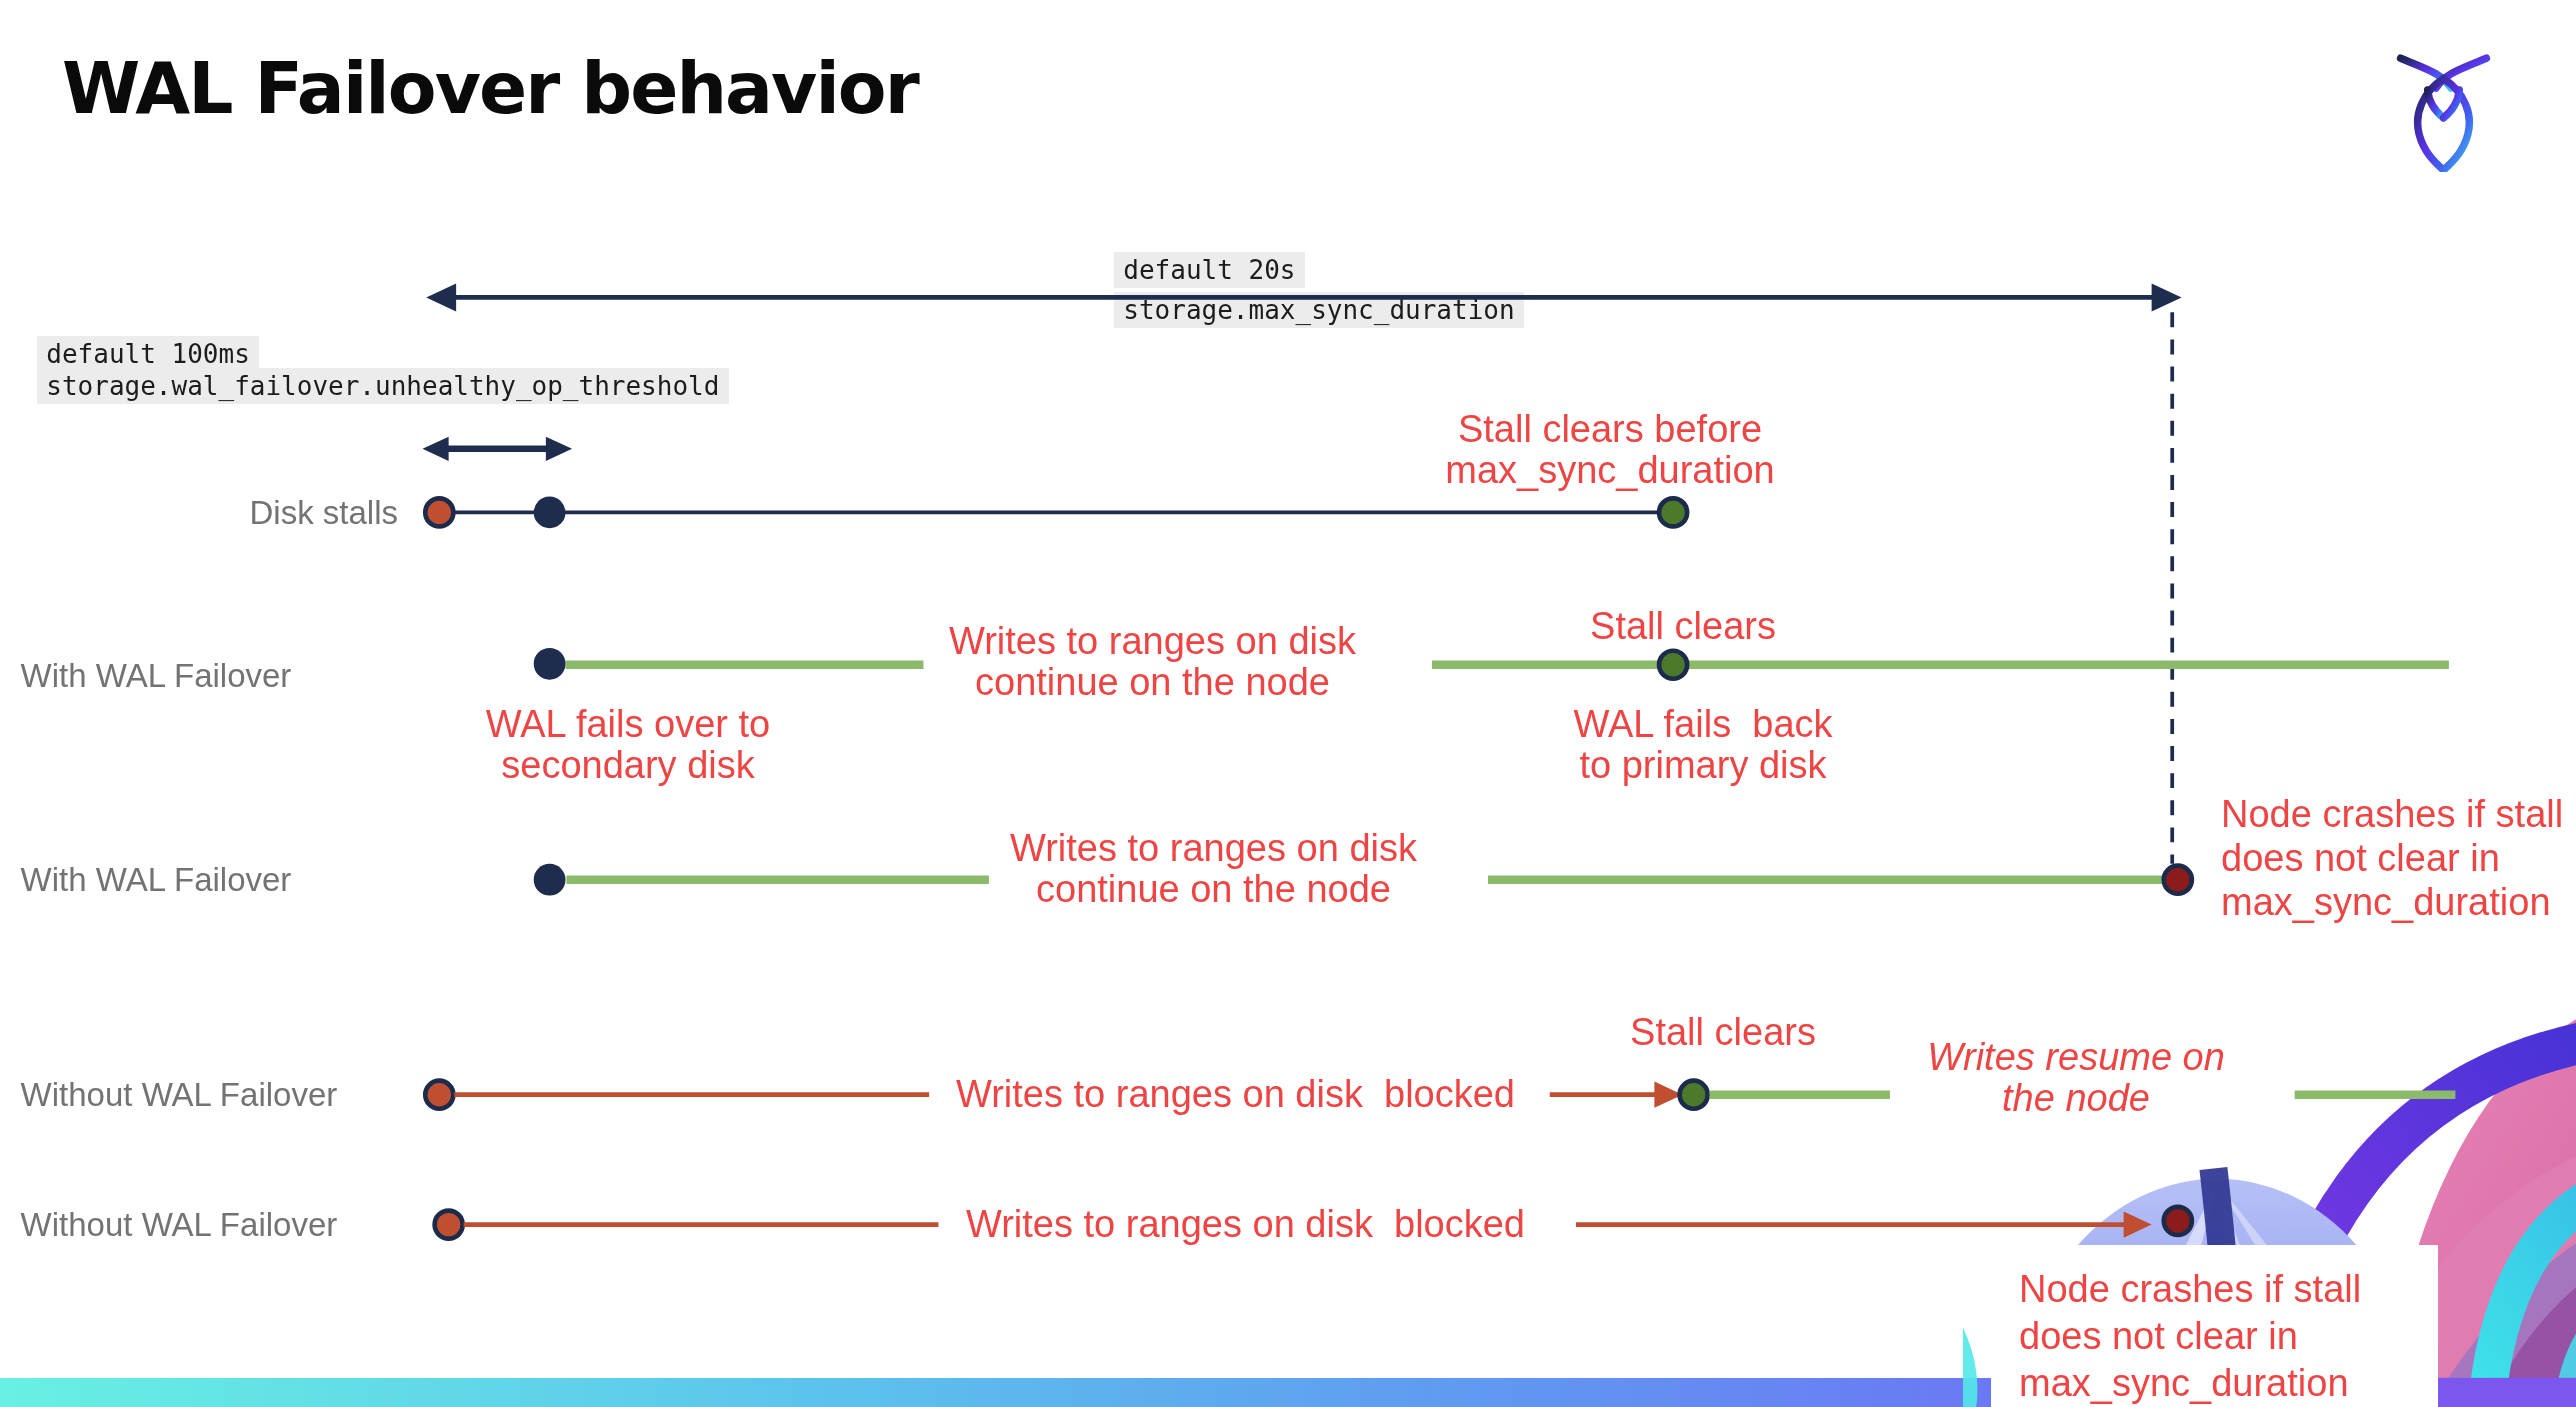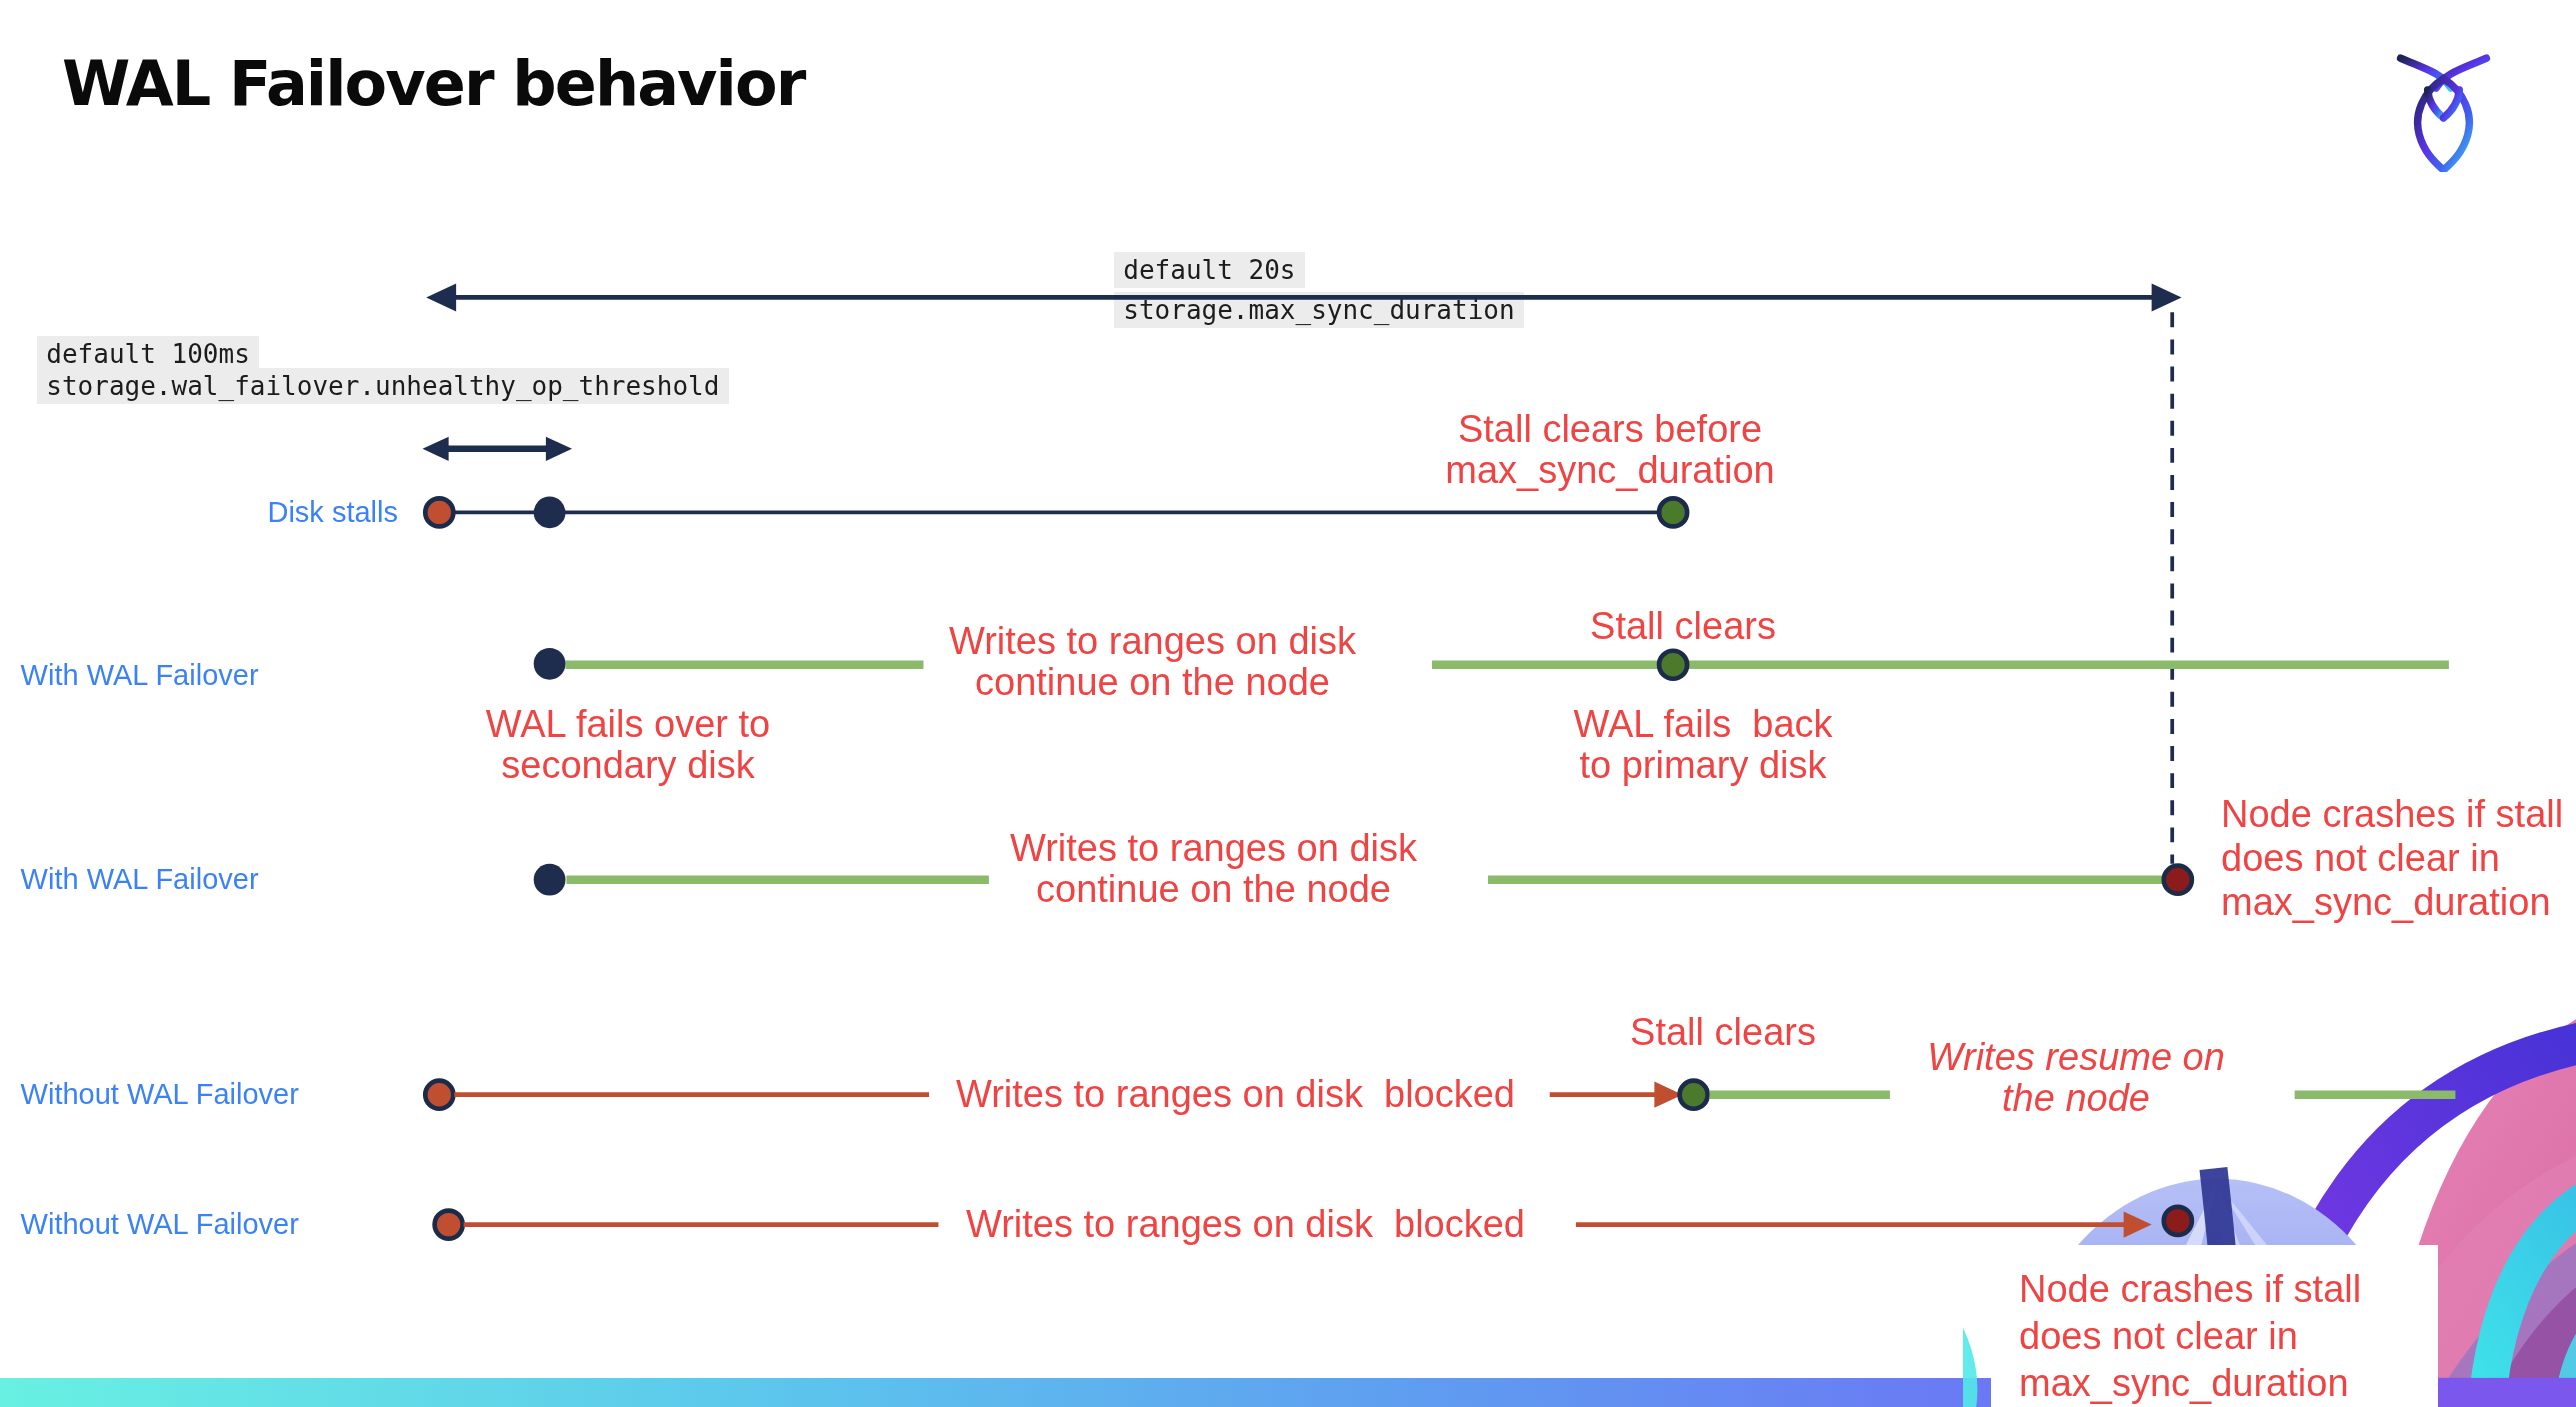--- a/index.html
+++ b/index.html
@@ -1,25 +1,25 @@
 <!DOCTYPE html>
 <html style="font-size:15px"><head>
 <meta charset="utf-8">
 <style>
   html,body{margin:0;padding:0;background:#ffffff;}
   #page{position:relative;width:2576px;height:1408px;background:#ffffff;overflow:hidden;
         font-family:"Liberation Sans",sans-serif;color:#141414;}
   .abs{position:absolute;}
   #title{left:62px;top:47px;font-family:"DejaVu Sans",sans-serif;font-weight:800;
-         font-size:62px;letter-spacing:-1.9px;color:#0a0a0a;z-index:4;}
+         font-size:71px;letter-spacing:-1.9px;color:#0a0a0a;z-index:4;}
   .mono{font-family:"DejaVu Sans Mono",monospace;font-size:26px;color:#1c1c1c;
         background:#ececec;padding:2.8px 9.3px;display:inline-block;white-space:pre;z-index:4;}
   .anno{font-size:38px;line-height:41px;white-space:pre-wrap;text-align:center;z-index:4;color:#ef4444;}
   .anno-left{text-align:left;}
-  .rowlabel{font-size:29px;line-height:39px;white-space:pre;z-index:4;color:#3b82f6;}
+  .rowlabel{font-size:33px;line-height:39px;white-space:pre;z-index:4;color:#737373;}
   .right{text-align:right;}
   #timeline-svg{left:0;top:0;z-index:3;}
   #brand-art{left:1963px;top:916px;z-index:1;}
   #logo{left:2395px;top:47px;z-index:4;}
   #bottom-bar{left:0;top:1378px;width:2576px;height:30px;z-index:0;
     background:linear-gradient(90deg,#68f0e2 0%,#5cc6ec 30%,#5f9df0 55%,#6b77f4 78%,#8655f2 100%);}
   #crash-box{left:1991px;top:1245px;width:447px;height:163px;background:#ffffff;z-index:5;}
   #crash-box .anno{position:absolute;left:28px;top:20.6px;text-align:left;line-height:47px;}
   .nc{line-height:44px;}
 </style>

